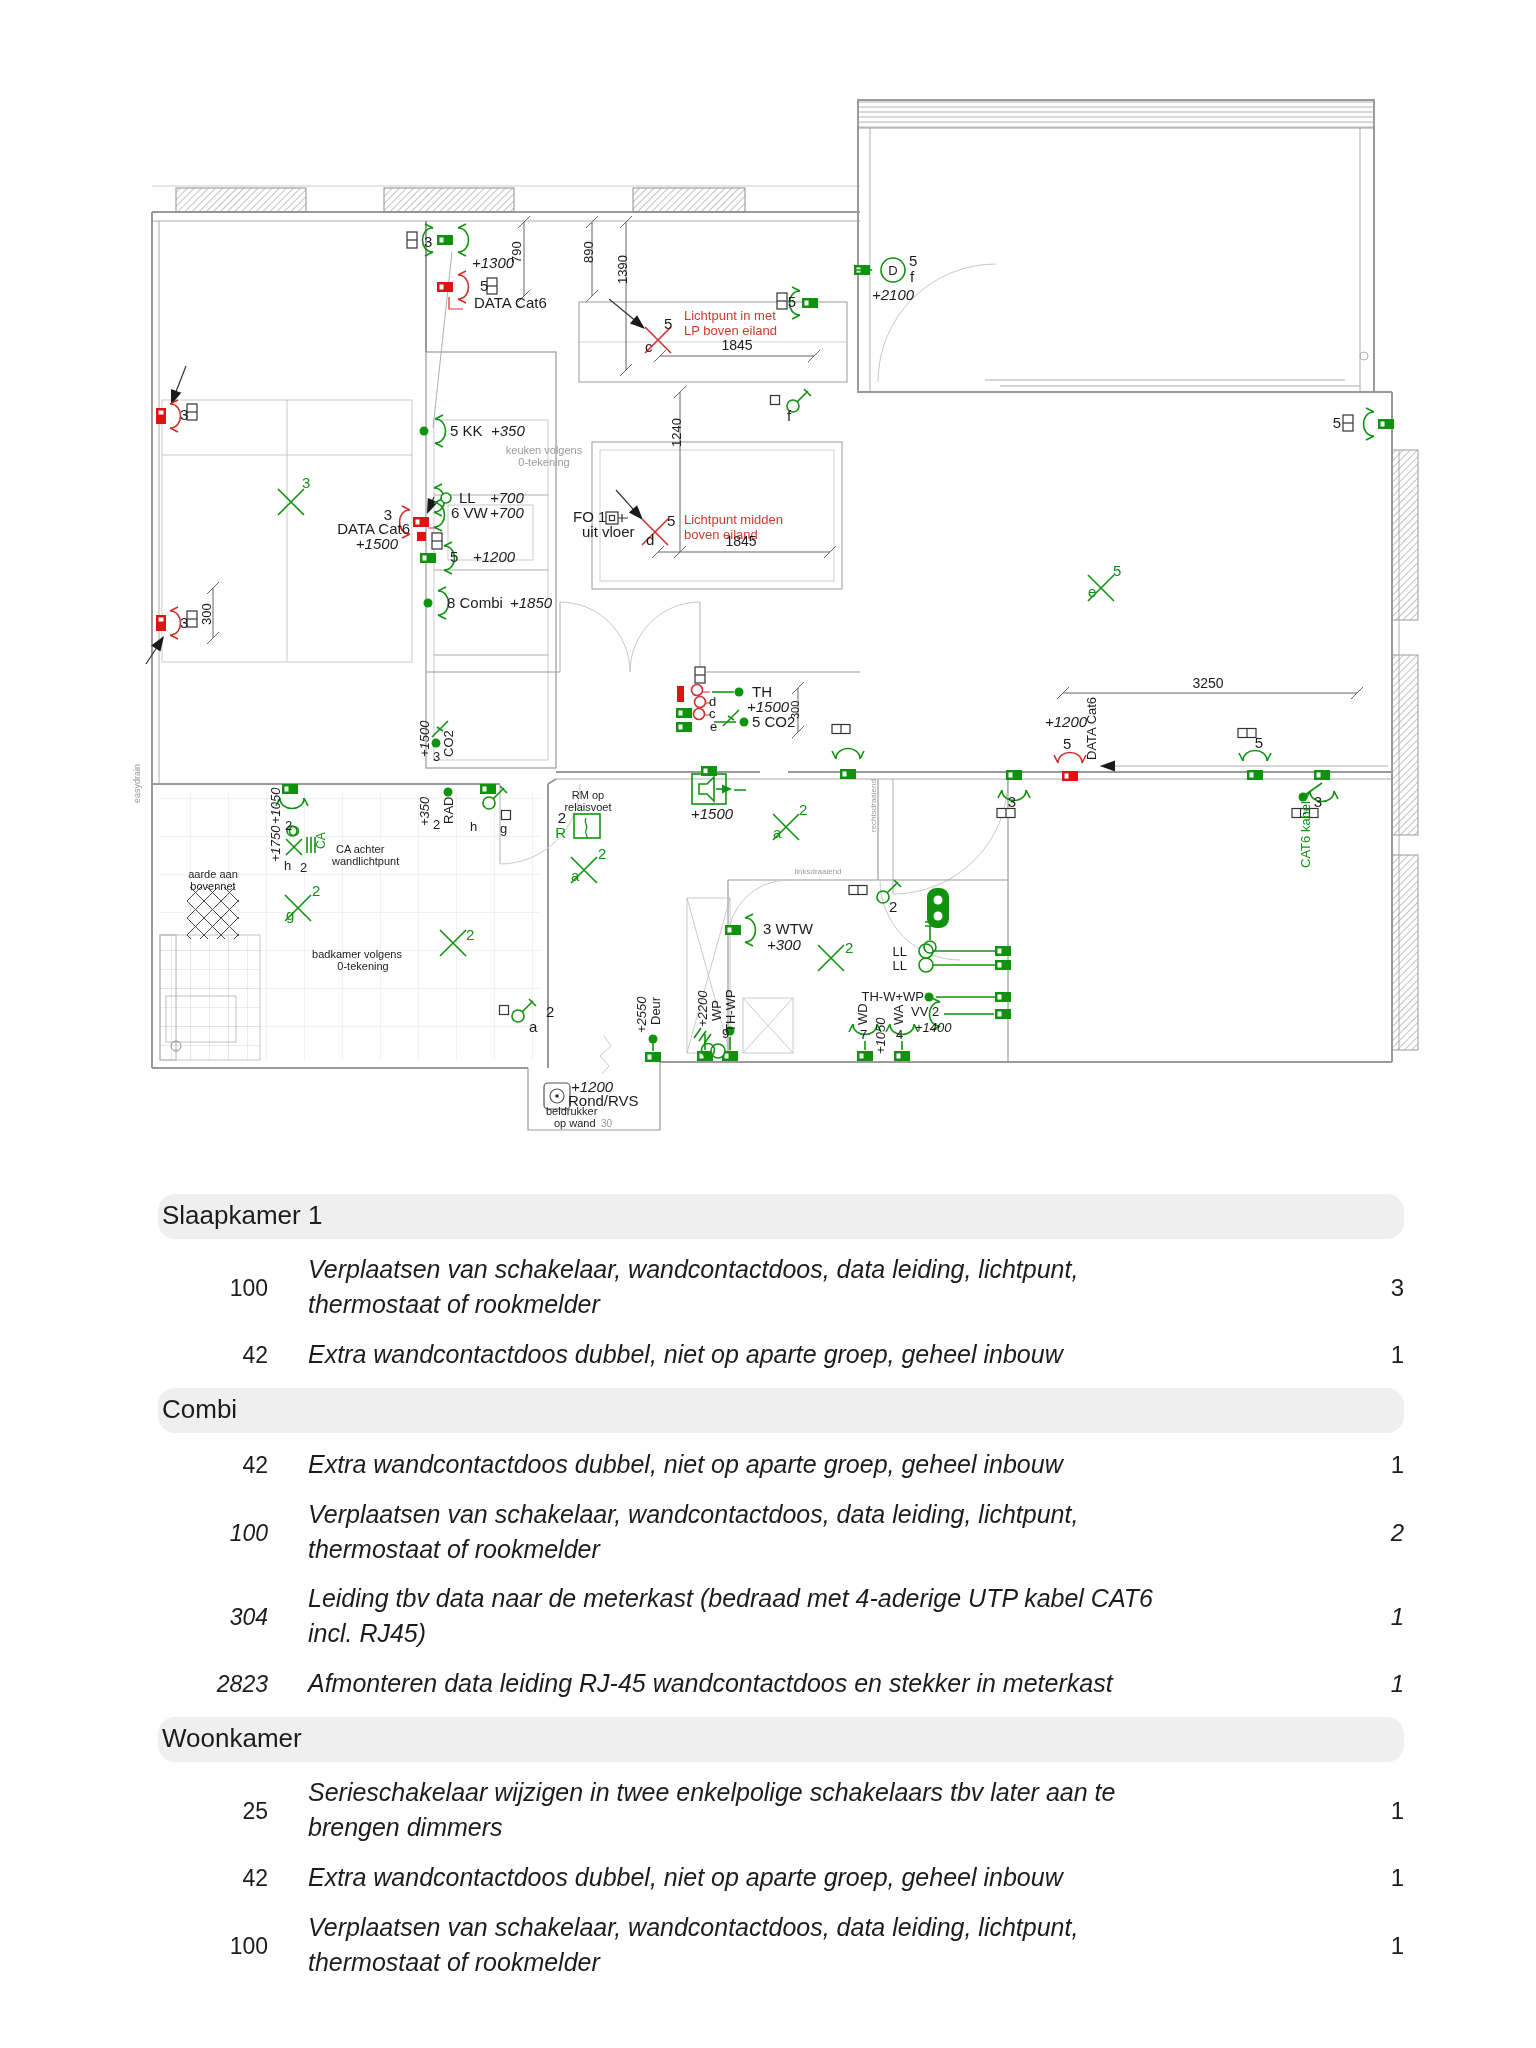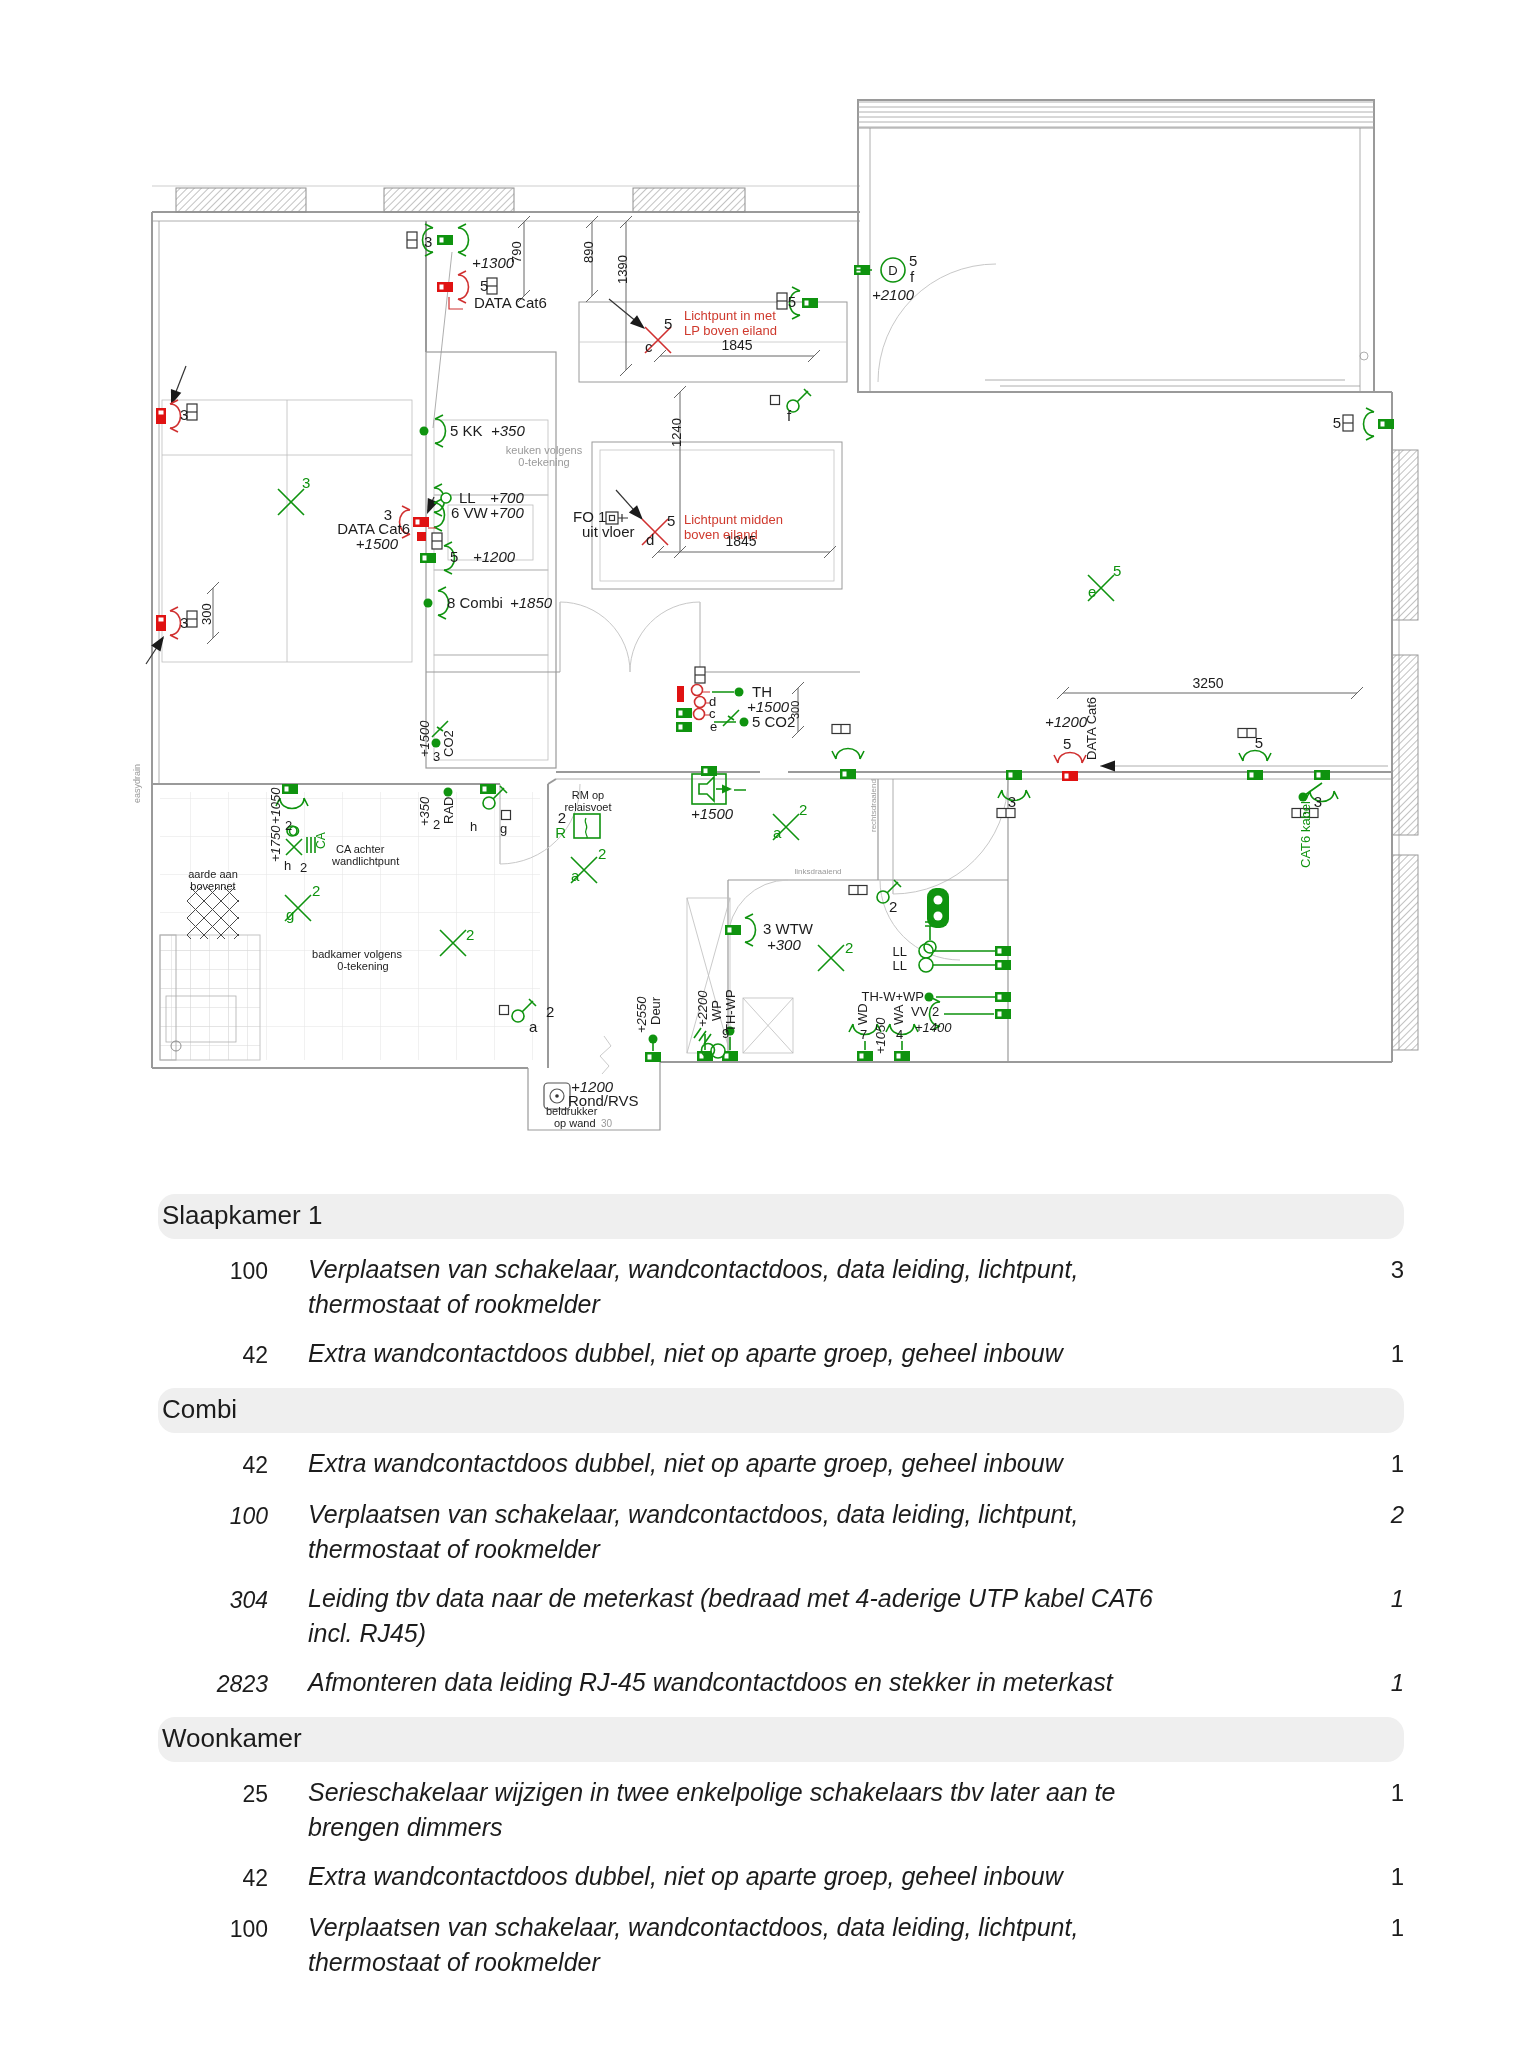--- a/index.html
+++ b/index.html
@@ -1,21 +1,21 @@
 <!DOCTYPE html>
 <html><head>
 <meta charset="utf-8">
 <style>
   html,body{margin:0;padding:0;background:#fff;}
   .page{position:relative;width:1536px;height:2048px;background:#fff;overflow:hidden;
         font-family:"Liberation Sans", sans-serif;color:#1c1c1c;}
   svg text{font-family:"Liberation Sans", sans-serif;}
   .worklist{position:absolute;left:158px;top:1186px;width:1246px;font-size:25px;line-height:35px;}
   .sec-h{background:#efefef;font-size:26px;padding:4px 10px 6px 4px;margin:8px 0 6px 0;border-radius:17px;}
-  .row{display:flex;align-items:flex-start;padding:7px 0 7px 0;}
+  .row{display:flex;align-items:center;padding:7px 0 7px 0;}
   .code{flex:none;width:110px;text-align:right;font-size:23px;padding-top:2px;}
   .desc{flex:none;width:872px;margin-left:40px;font-style:italic;}
   .qty{flex:none;margin-left:auto;width:64px;text-align:right;font-size:24px;}
   .it{font-style:italic;}
 </style>
 </head>
 <body>
 
 <div class="page">
 

